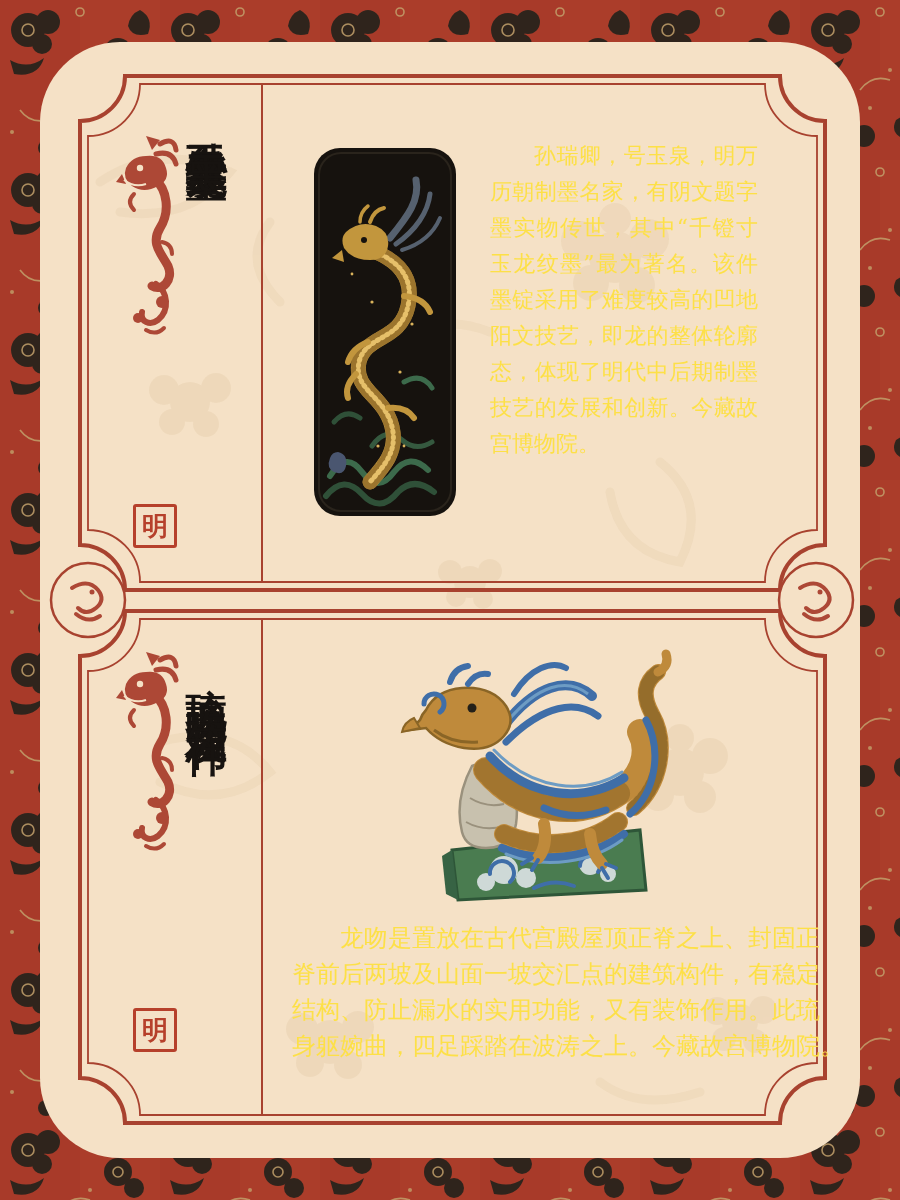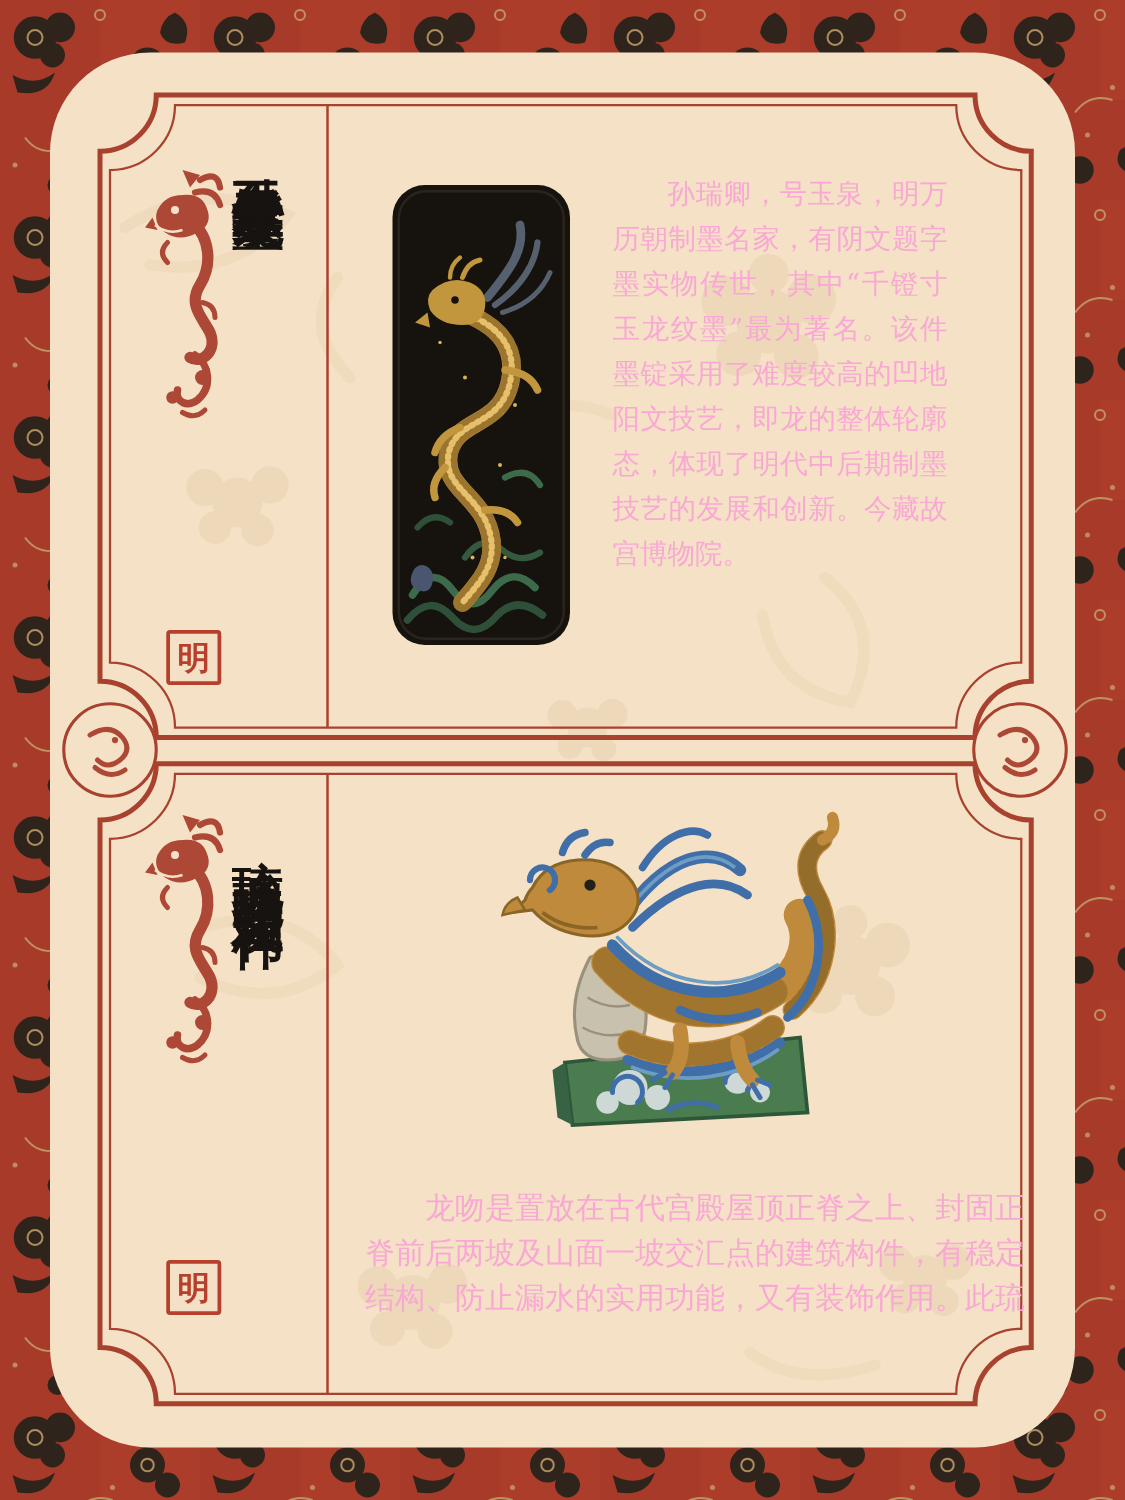--- a/index.html
+++ b/index.html
@@ -25,26 +25,26 @@
   
   .seal{
     position:absolute;left:133px;width:38px;height:38px;
     border:3px solid #b6402b;border-radius:3px;color:#b6402b;
     display:flex;align-items:center;justify-content:center;
     font-size:26px;font-weight:600;background:rgba(245,225,198,0.25);
   }
   .seal.s1{top:504px;}
   .seal.s2{top:1008px;}
   
-  .para{position:absolute;color:#f9a8d4;}
+  .para{position:absolute;color:#fde047;}
   .para .line{display:block;text-align:justify;text-align-last:justify;white-space:nowrap;}
   .para .line.last-short{text-align-last:left;}
   .para1{left:490px;top:138px;width:268px;font-size:22px;line-height:36px;}
   .para1 .line.indent{padding-left:44px;}
-  .para2{left:292px;top:948px;width:524px;font-size:24px;line-height:36px;}
+  .para2{left:292px;top:920px;width:524px;font-size:24px;line-height:36px;}
   .para2 .line.indent{padding-left:48px;}
 </style>
 </head>
 <body>
 
 <div class="canvas">
 
   <svg class="abs" width="900" height="1200" style="left:0;top:0;">
     <defs>
       <pattern id="brocade" width="160" height="160" patternUnits="userSpaceOnUse">
@@ -359,16 +359,17 @@
       <g fill="none" stroke="#3f6ea8" stroke-width="4" stroke-linecap="round">
         <path d="M138,220 l-10,6 M144,222 l-6,10"></path>
         <path d="M212,226 l10,4 M208,230 l6,10"></path>
       </g>
     </svg>
 
     <div class="para para2">
       <span class="line indent">龙吻是置放在古代宫殿屋顶正脊之上、封固正</span>
       <span class="line">脊前后两坡及山面一坡交汇点的建筑构件，有稳定</span>
       <span class="line">结构、防止漏水的实用功能，又有装饰作用。此琉</span>
+      <span class="line">身躯婉曲，四足踩踏在波涛之上。今藏故宫博物院。</span>
     </div>
   </section>
 
 </div>
 
 </body></html>

